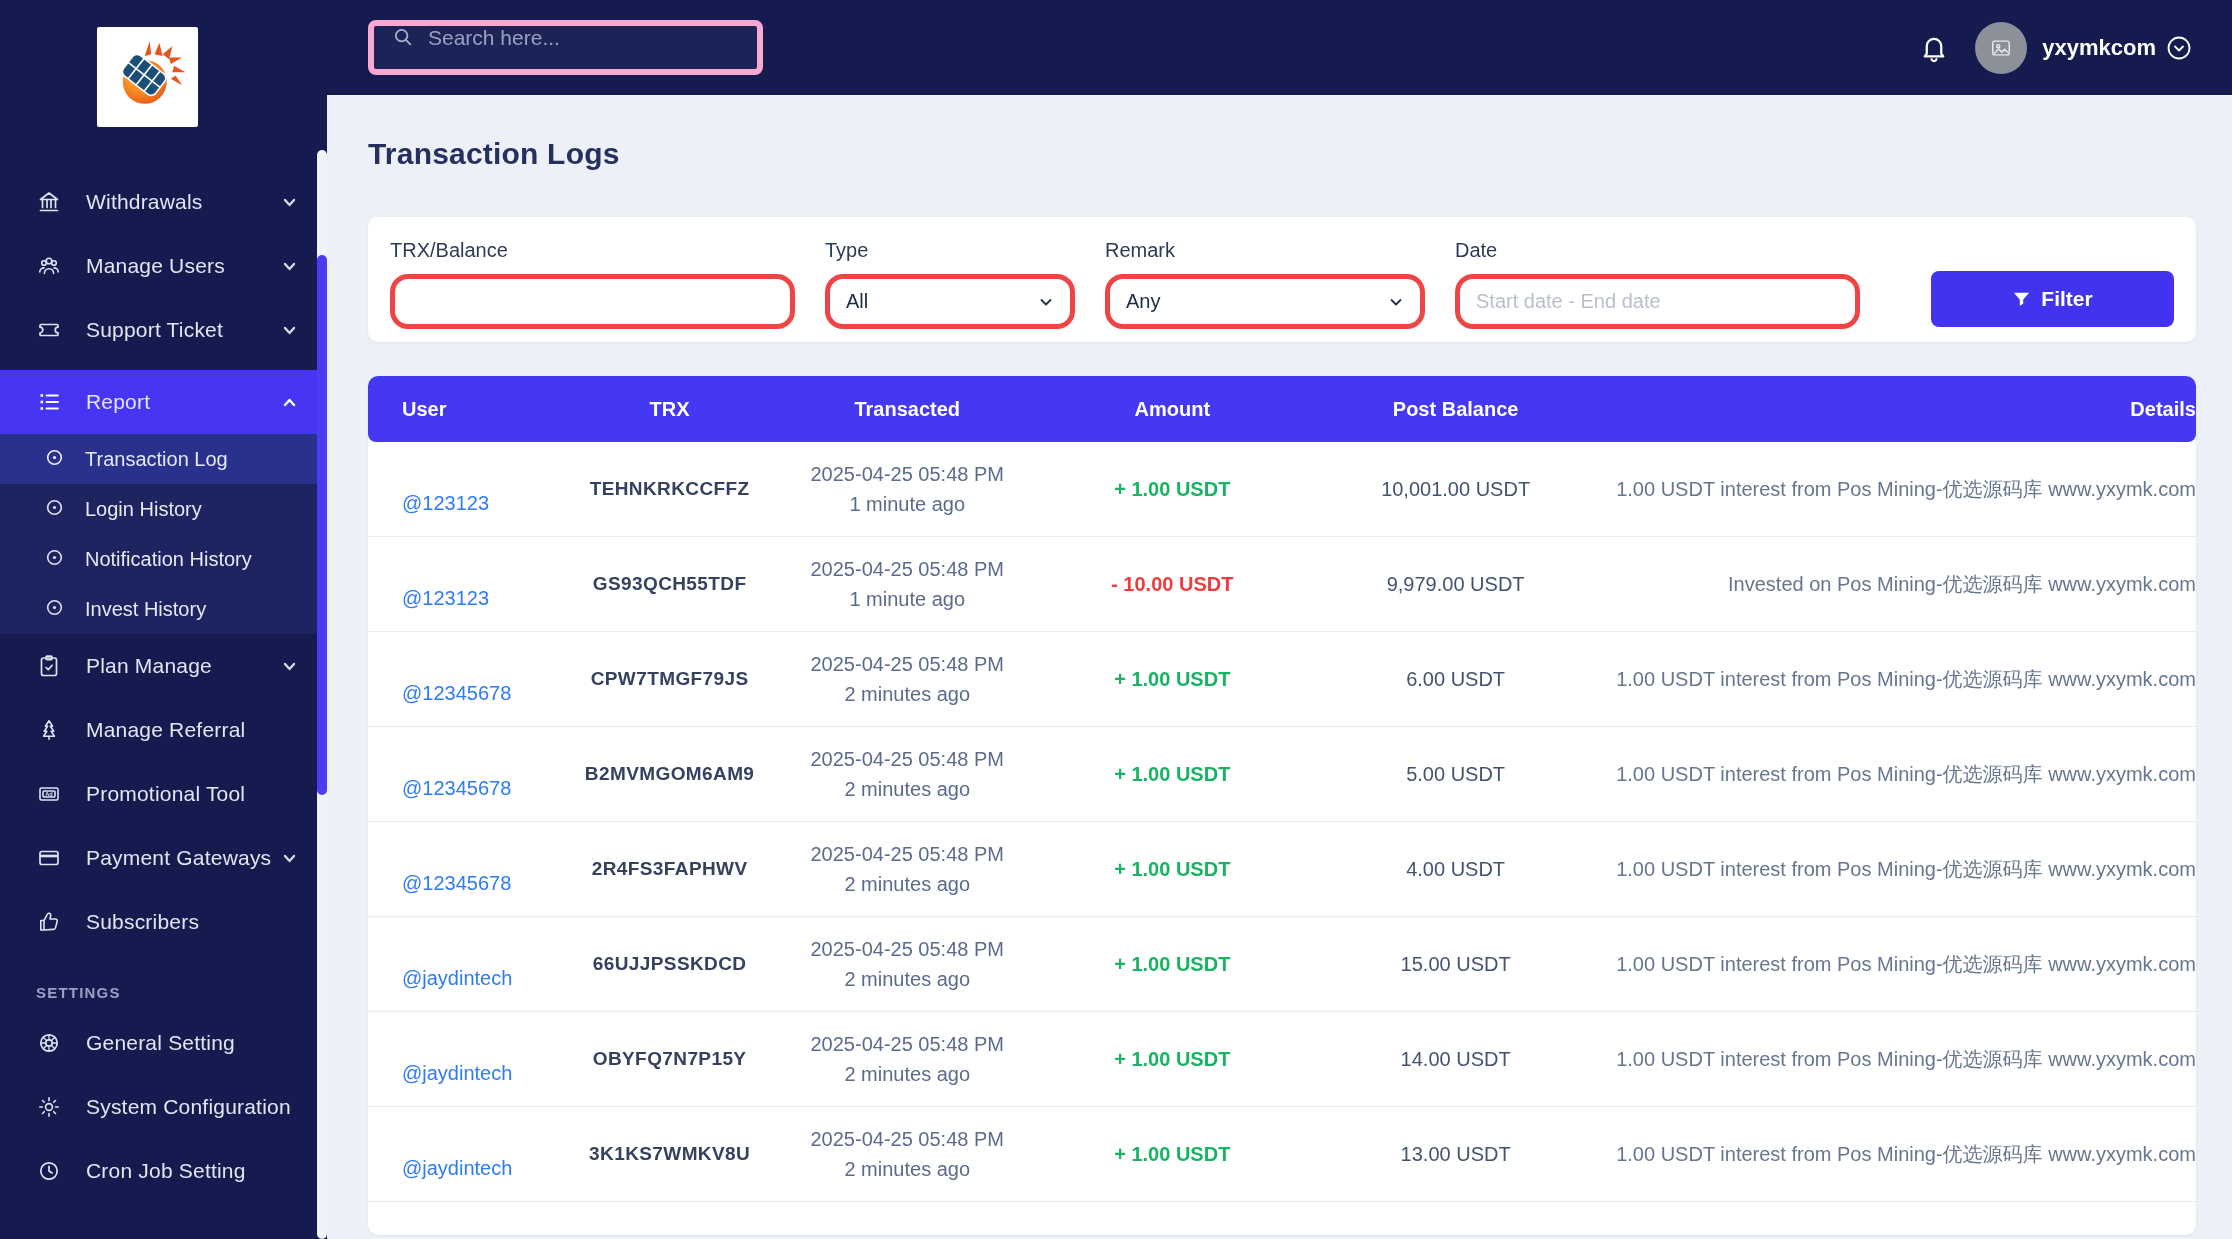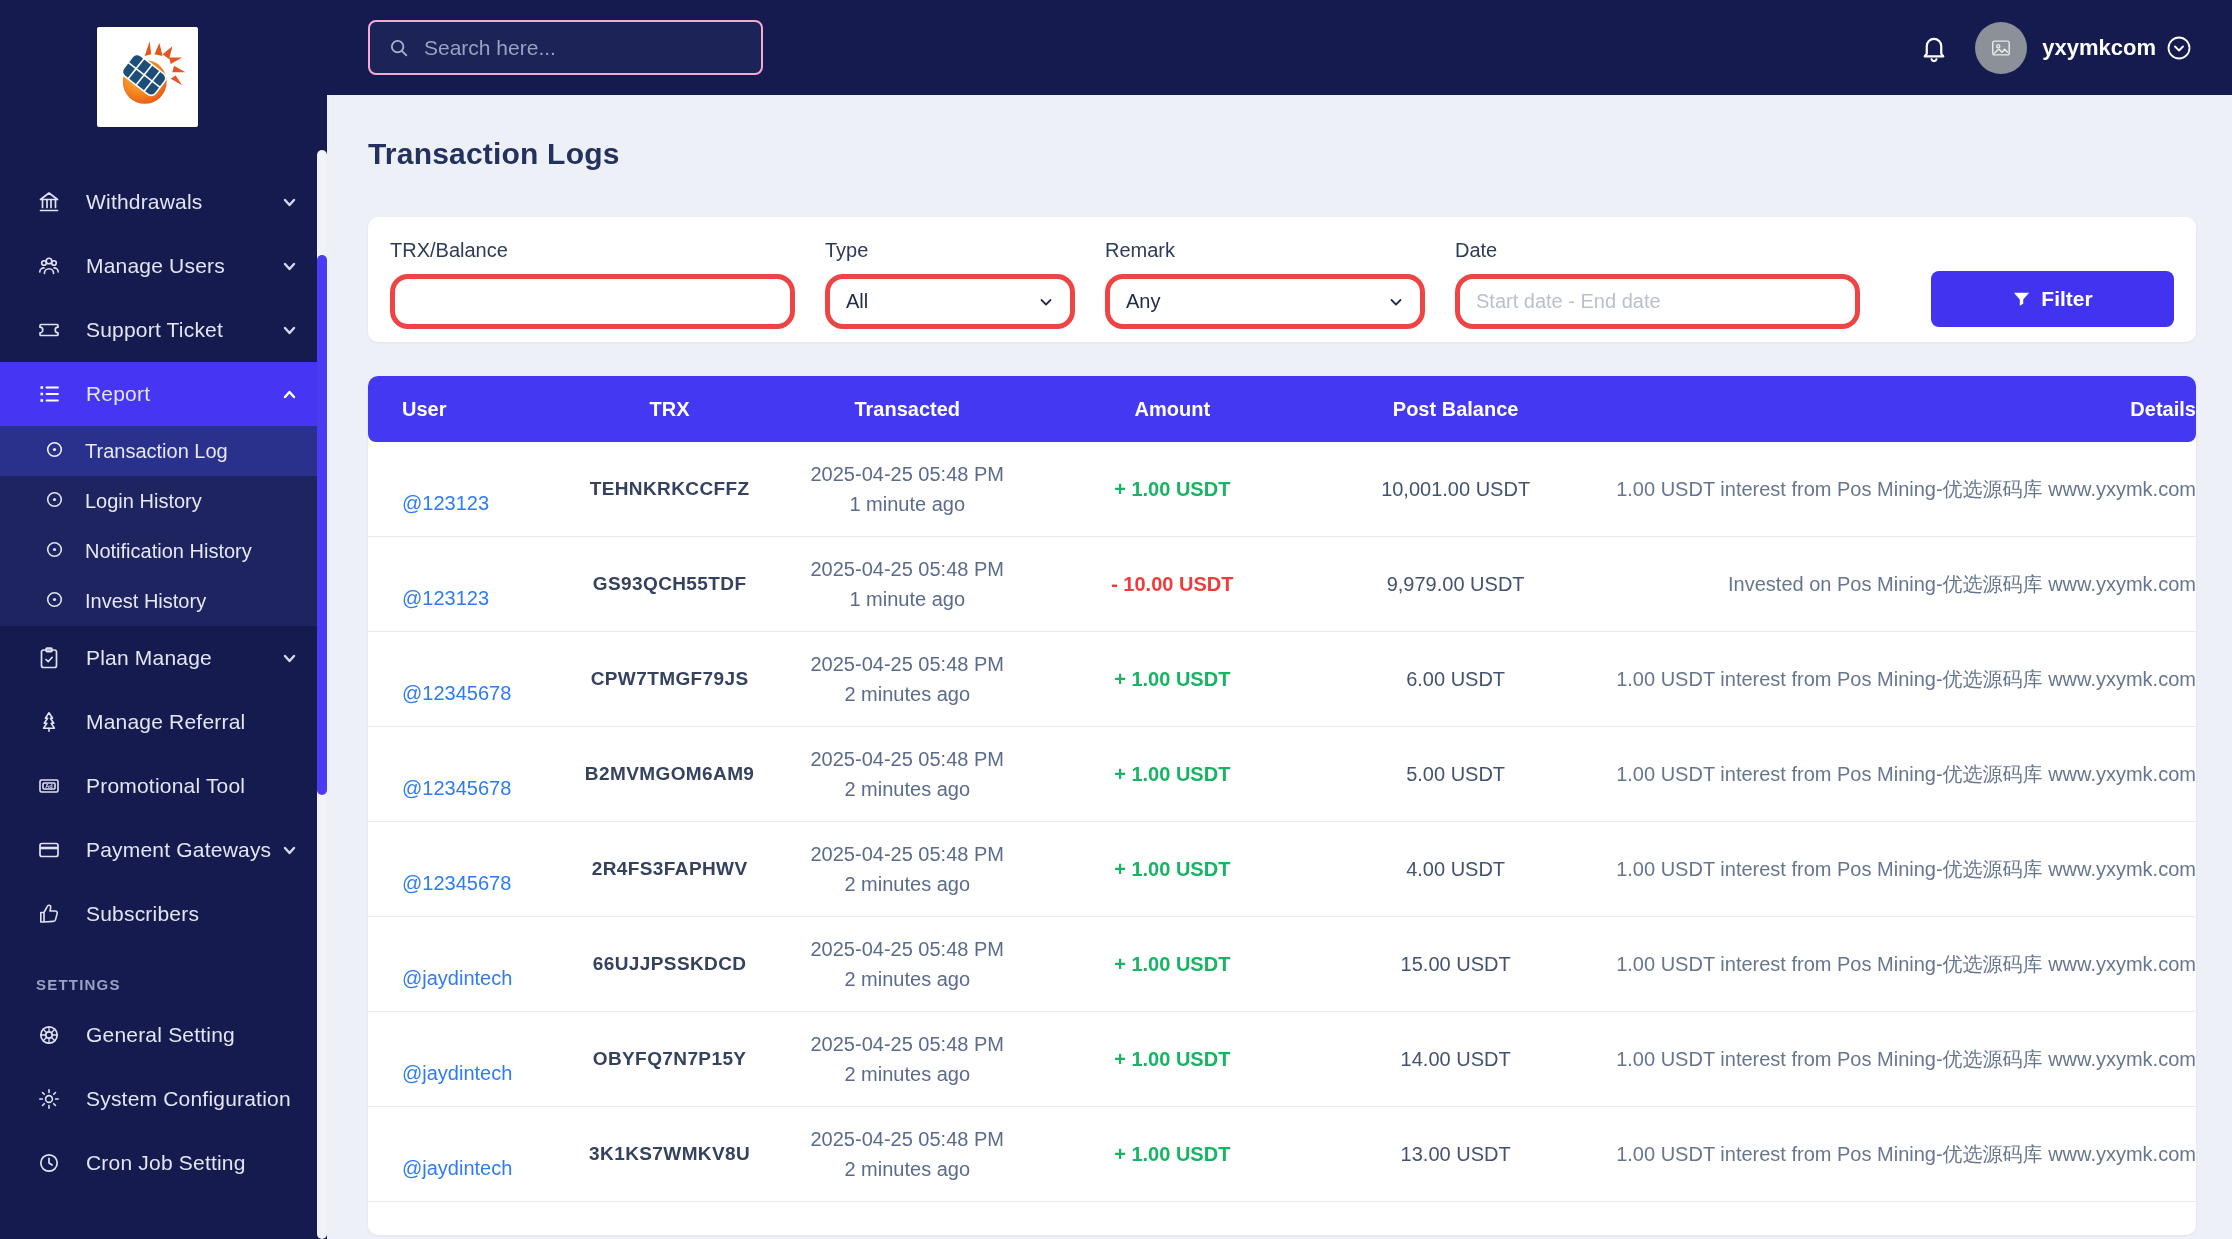--- a/index.html
+++ b/index.html
@@ -10,33 +10,33 @@
   
   .sidebar { position:absolute; left:0; top:0; width:327px; height:1239px; background:#151b4f; z-index:3; }
   .logo-box { position:absolute; left:97px; top:27px; width:101px; height:100px; background:#ffffff; border-radius:2px; display:flex; align-items:center; justify-content:center; }
   .nav { position:absolute; top:170px; left:0; width:327px; }
   .nav-item { height:64px; display:flex; align-items:center; padding:0 30px 0 36px; cursor:pointer; }
   .nav-icon { width:26px; height:26px; flex:0 0 26px; display:flex; align-items:center; justify-content:center; }
   .nav-icon svg { width:24px; height:24px; }
   .nav-label { margin-left:24px; font-size:21px; font-weight:500; color:#e3e5f2; letter-spacing:.2px; white-space:nowrap; }
   .nav-chev { margin-left:auto; display:flex; }
   .nav-chev svg { width:15px; height:15px; }
-  .nav-item.active { background:#4636f4; }
+  .nav-item.active { background:#4636f4;margin-top:8px; }
   .submenu { background:#1d2460; }
   .sub-item { height:50px; display:flex; align-items:center; padding-left:46px; cursor:pointer; }
   .sub-item.active { background:#2a318c; }
   .sub-icon svg { width:17px; height:17px; }
   .sub-label { margin-left:22px; font-size:20px; color:#e6e8f5; white-space:nowrap; }
   .settings-head { padding:30px 0 10px 36px; font-size:15px; font-weight:700; letter-spacing:1.2px; color:#9aa1c4; }
   .side-scroll-track { position:absolute; right:0; top:150px; width:10px; height:1089px; background:#f2f3f8; border-radius:5px; }
   .side-scroll-thumb { position:absolute; right:0; top:255px; width:10px; height:540px; background:#4a3cf3; border-radius:5px; z-index:4; cursor:grab; }
 
   
   .topbar { position:absolute; left:327px; top:0; width:1905px; height:95px; background:#151b4f; z-index:2; }
-  .searchbox { position:absolute; left:41px; top:20px; width:395px; height:55px; background:#1c2356; border:2px solid #f9a8d4; border-radius:8px; display:flex; align-items:center; padding:0 18px; }
+  .searchbox { position:absolute; left:41px; top:20px; width:395px; height:55px; background:#1c2356; border:6px solid #f9a8d4; border-radius:8px; display:flex; align-items:flex-start; padding:0 18px; }
   .searchbox svg { width:22px; height:22px; flex:0 0 22px; }
   .searchbox input { background:transparent; border:0; outline:0; margin-left:14px; width:100%; font-size:21px; color:#e3e5f2; font-family:"Liberation Sans",sans-serif; }
   .searchbox input::placeholder { color:#9aa1c0; }
   .topbar-right { position:absolute; right:40px; top:0; height:95px; display:flex; align-items:center; }
   .bell { margin-right:26px; display:flex; cursor:pointer; }
   .bell svg { width:30px; height:30px; }
   .avatar { width:52px; height:52px; border-radius:50%; background:#8b9099; display:flex; align-items:center; justify-content:center; cursor:pointer; }
   .avatar svg { width:22px; height:22px; }
   .username { margin-left:15px; font-size:22px; font-weight:700; color:#ffffff; cursor:pointer; }
   .user-chev { margin-left:10px; display:flex; cursor:pointer; }

